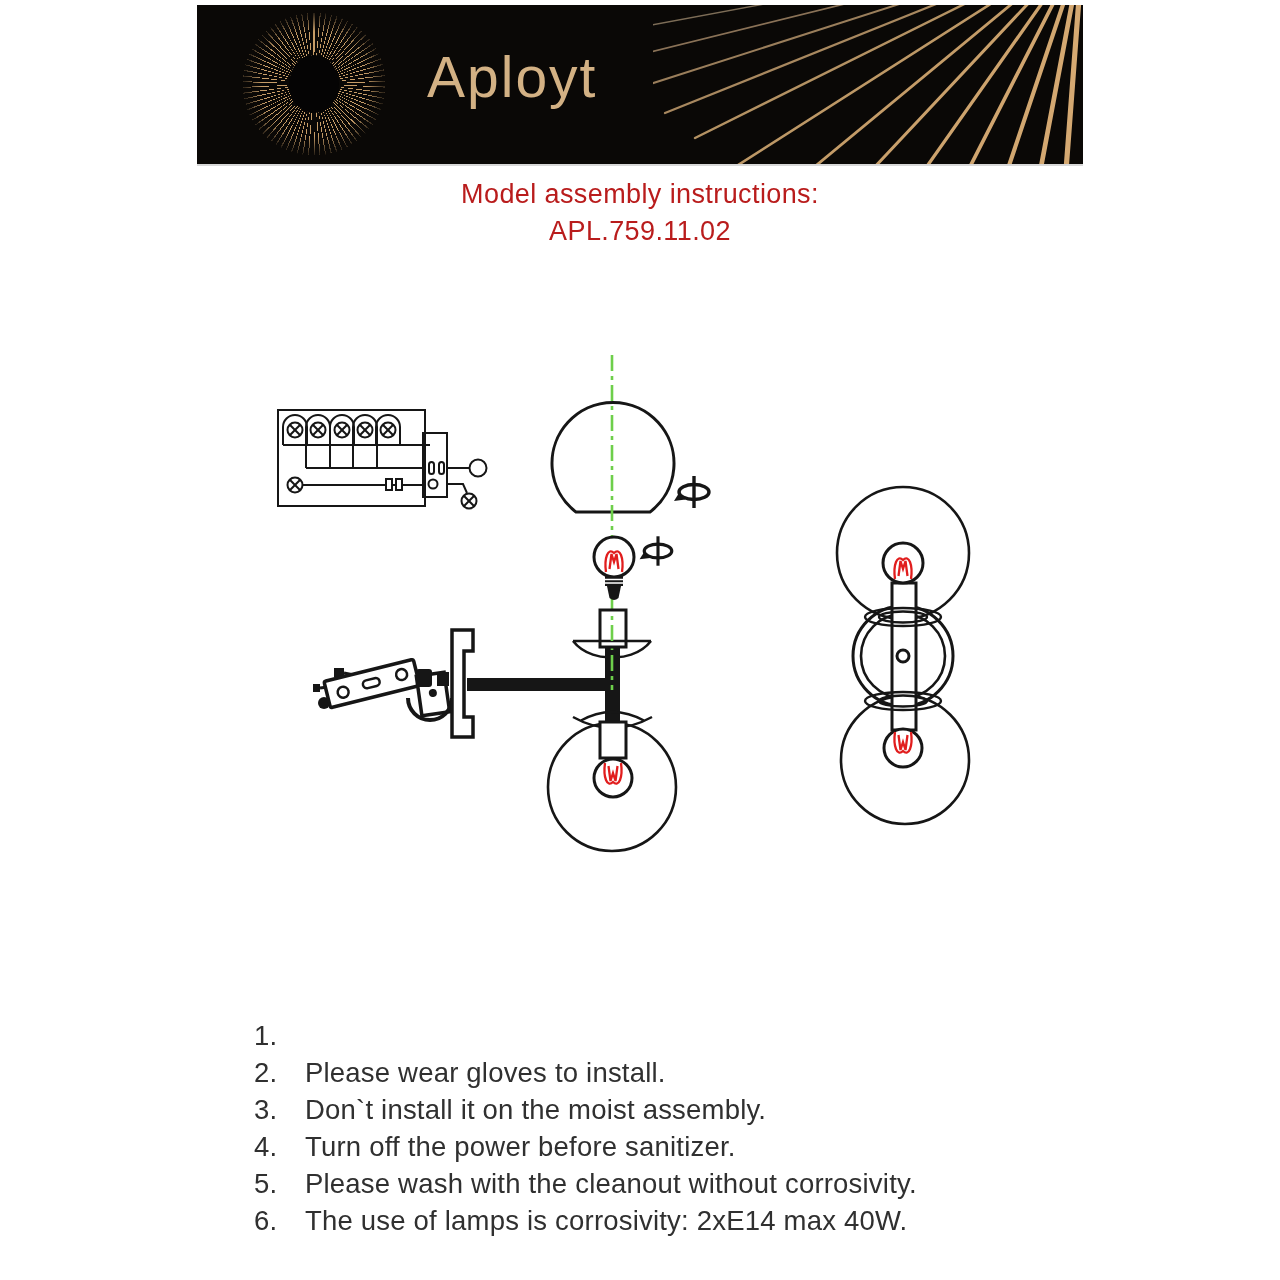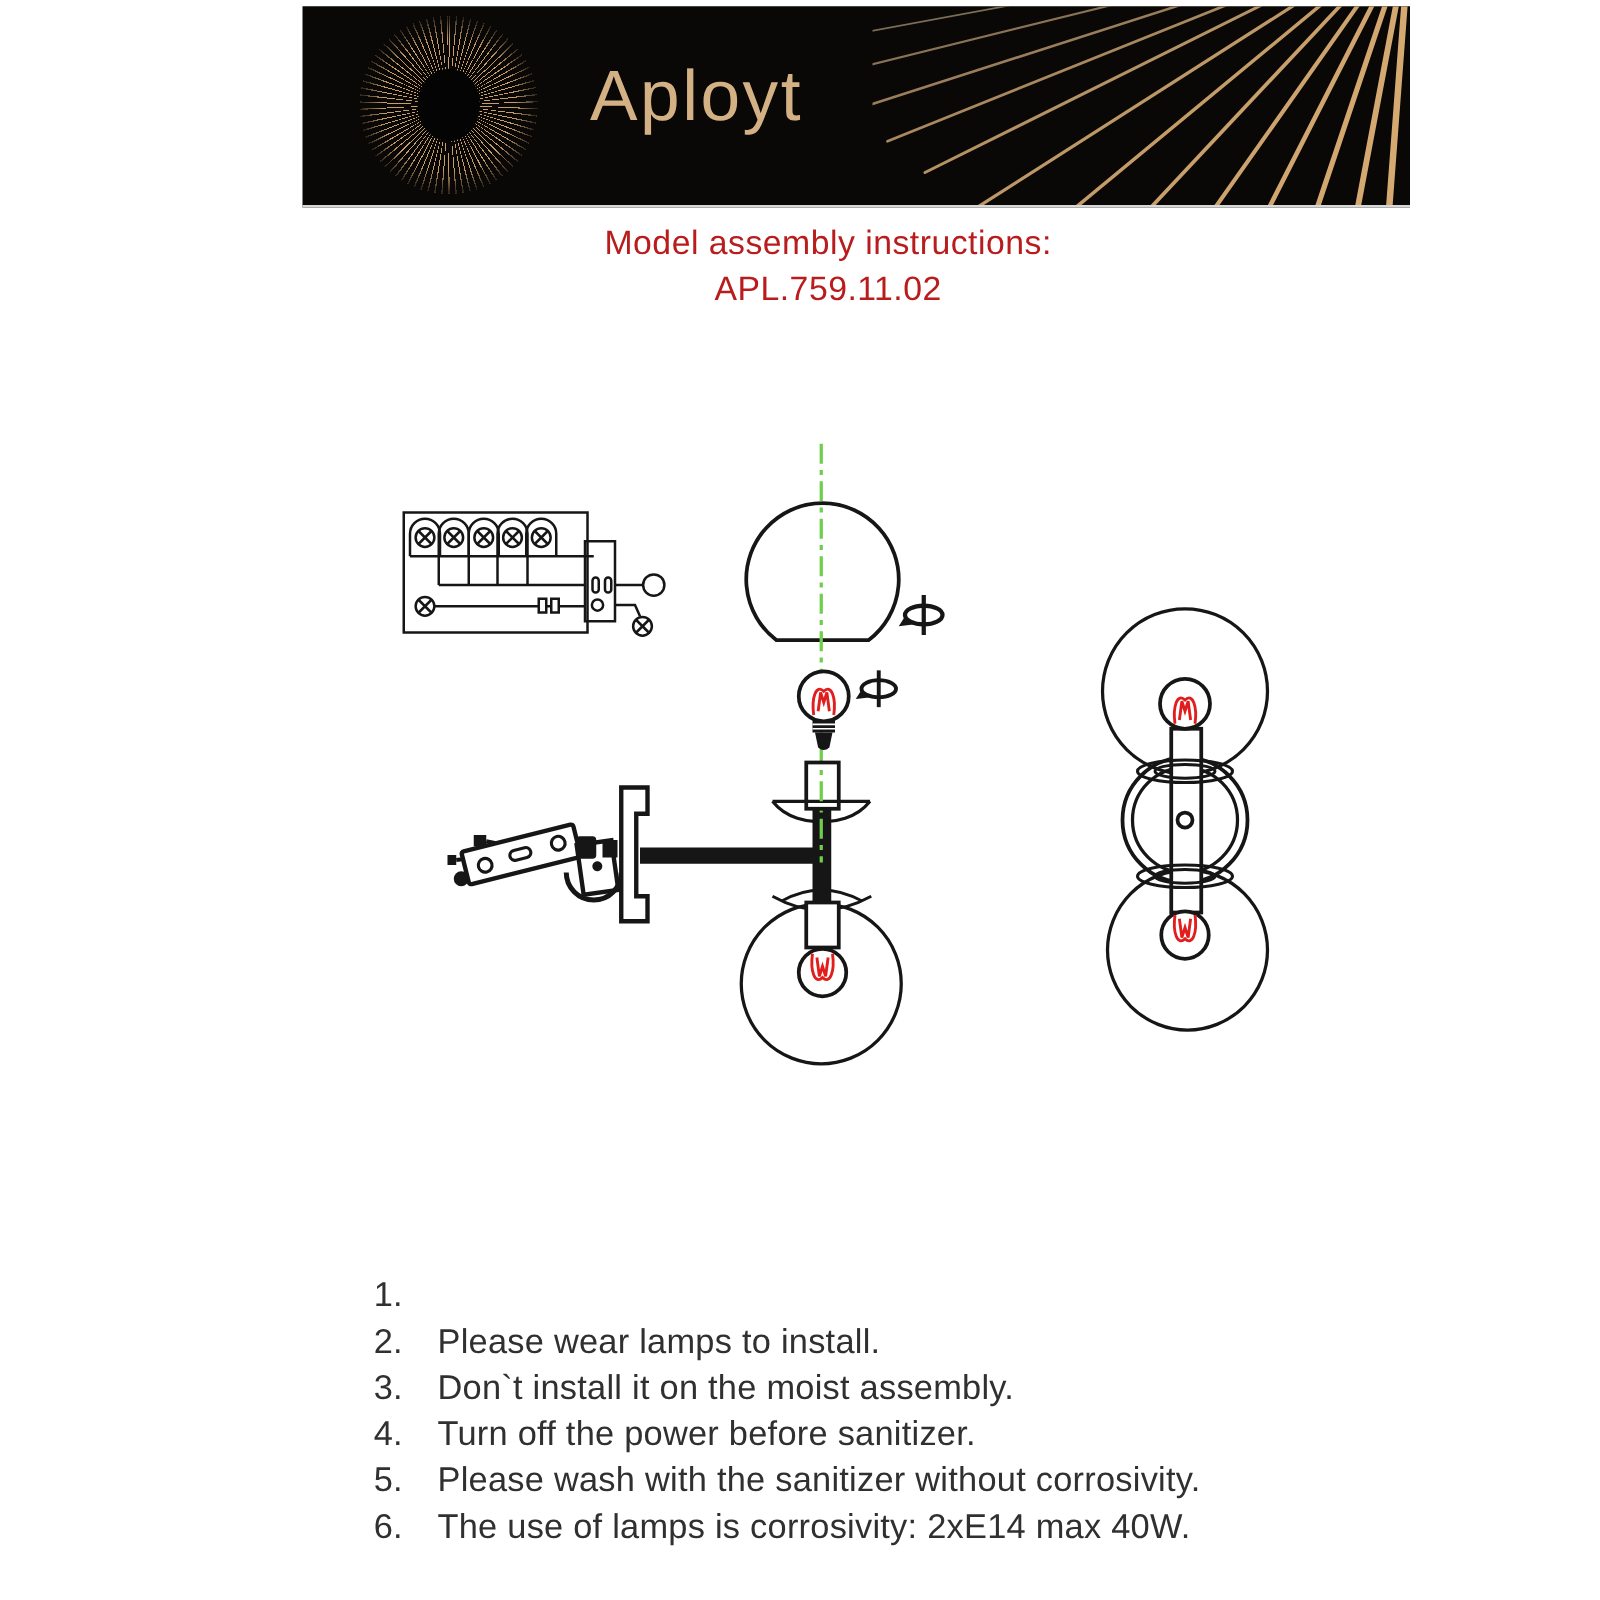--- a/index.html
+++ b/index.html
@@ -1,17 +1,17 @@
 <!DOCTYPE html>
 <html><head>
 <meta charset="utf-8">
 <style>
   html,body{margin:0;padding:0;background:#ffffff;width:1280px;height:1280px;
     font-family:"Liberation Sans", sans-serif; position:relative; overflow:hidden;}
-  .page{position:absolute;inset:0;background:#fff;margin-left:45px;}
+  .page{position:absolute;inset:0;background:#fff;}
 
   
   .banner{position:absolute;left:197px;top:5px;width:886px;height:159px;
     background:#0a0806;overflow:hidden;border-bottom:2px solid #d8d8d8;}
   .sunburst{position:absolute;left:46px;top:8px;width:142px;height:142px;border-radius:50%;
     background:repeating-conic-gradient(from 0deg,#c79d68 0deg 0.9deg,rgba(10,8,6,0) 0.9deg 4.6deg);}
   .sunburst::before{content:"";position:absolute;inset:0;border-radius:50%;
     background:radial-gradient(circle,rgba(10,8,6,0) 0 52%,#0a0806 74%);}
   .sunburst::after{content:"";position:absolute;left:50%;top:50%;width:50px;height:58px;
     transform:translate(-50%,-50%);background:#050404;border-radius:50%;}
@@ -187,33 +187,33 @@
       <circle cx="903" cy="656" r="6" stroke="#161616" fill="#fff" stroke-width="3"></circle>
     </g>
   </svg>
 
   <div class="instructions">
     <div class="row">
       <span class="num">1.</span>
     </div>
     <div class="row">
       <span class="num">2.</span>
-      <span>Please wear lamps to install.</span>
+      <span>Please wear gloves to install.</span>
     </div>
     <div class="row">
       <span class="num">3.</span>
       <span>Don`t install it on the moist assembly.</span>
     </div>
     <div class="row">
       <span class="num">4.</span>
       <span>Turn off the power before sanitizer.</span>
     </div>
     <div class="row">
       <span class="num">5.</span>
-      <span>Please wash with the sanitizer without corrosivity.</span>
+      <span>Please wash with the cleanout without corrosivity.</span>
     </div>
     <div class="row">
       <span class="num">6.</span>
       <span>The use of lamps is corrosivity: 2xE14 max 40W.</span>
     </div>
   </div>
 
 </div>
 
 </body></html>

